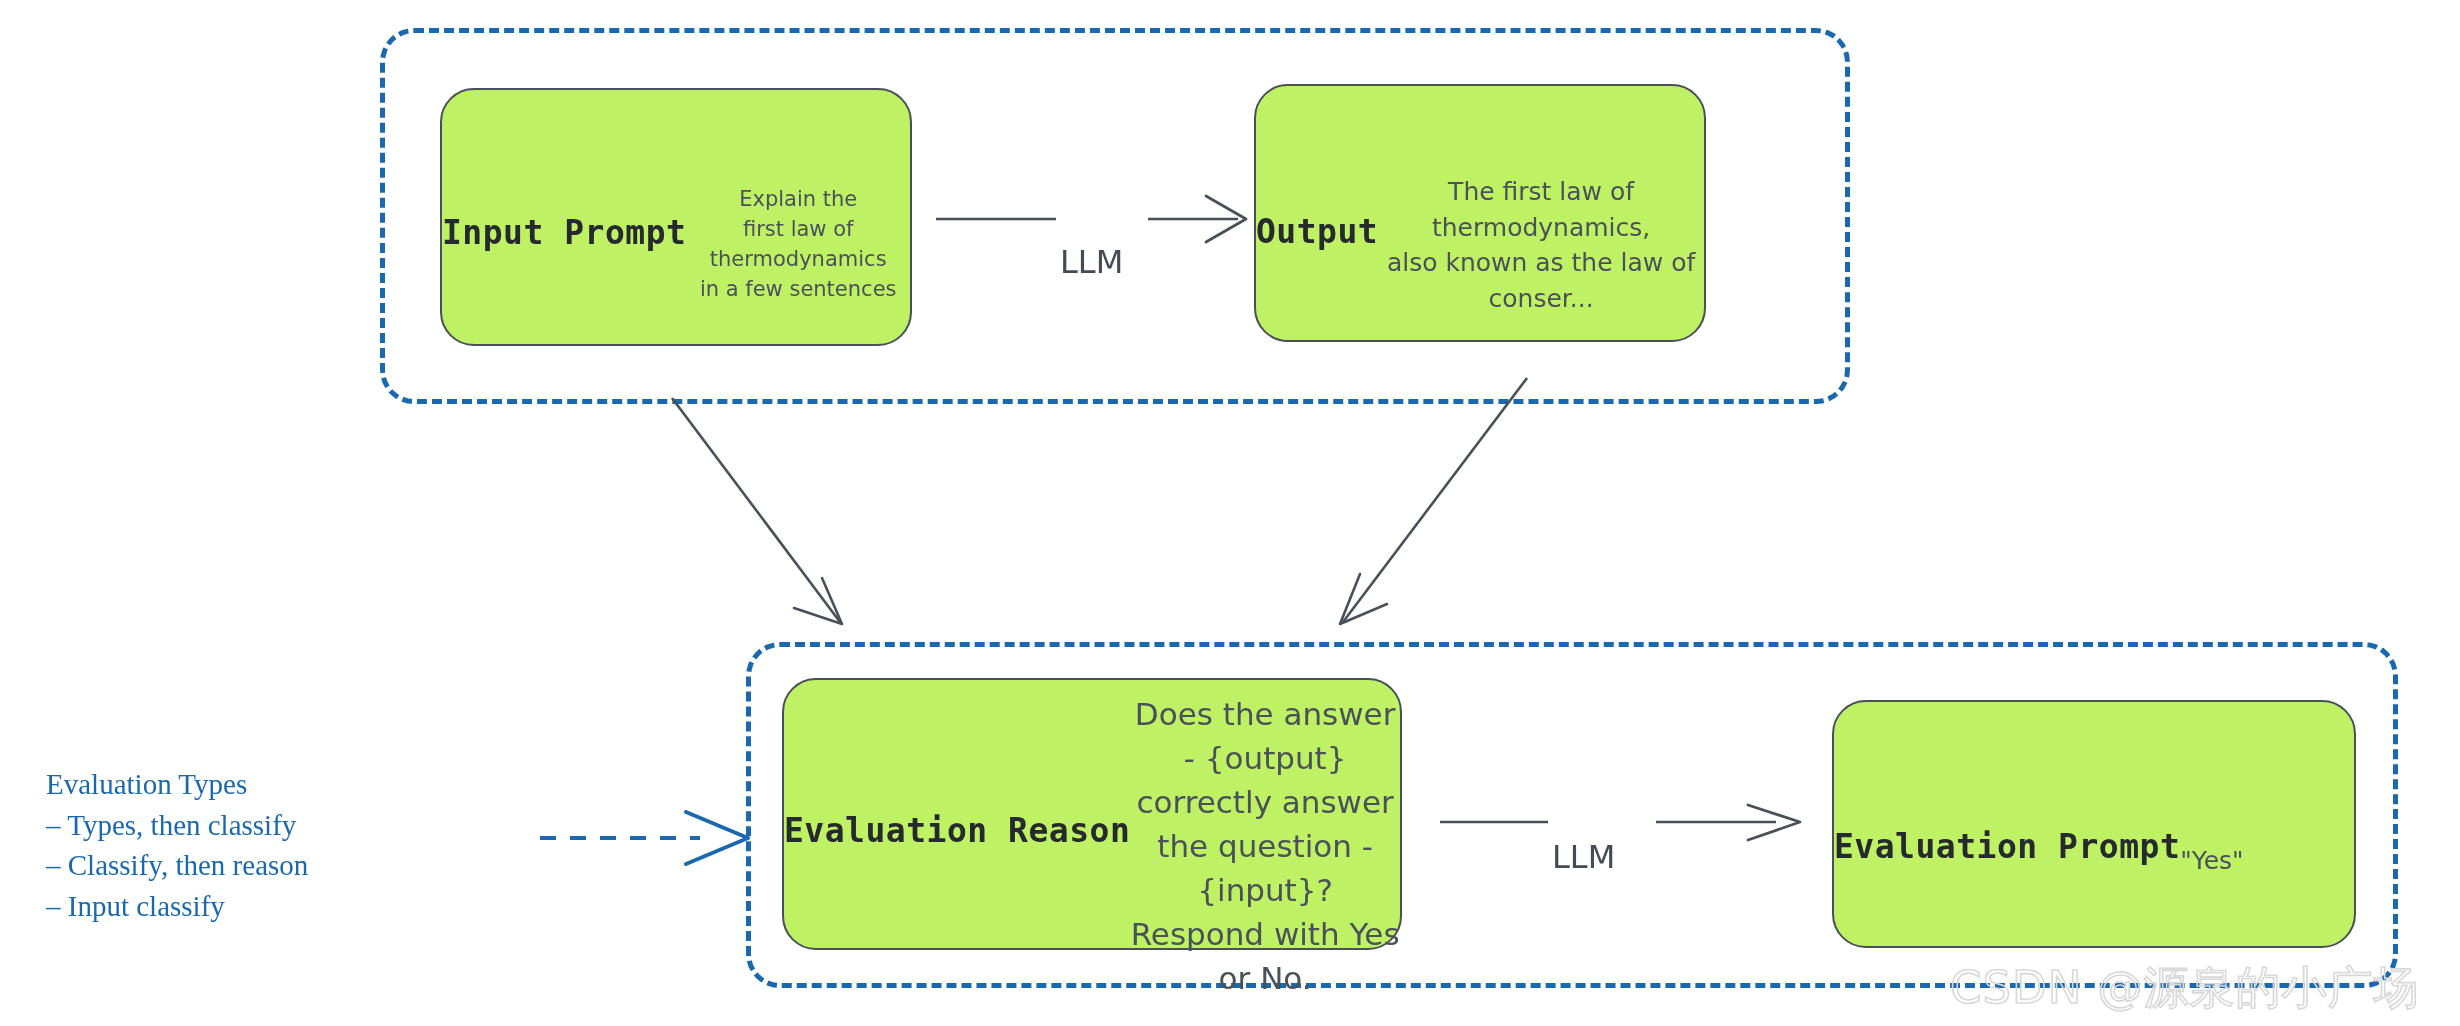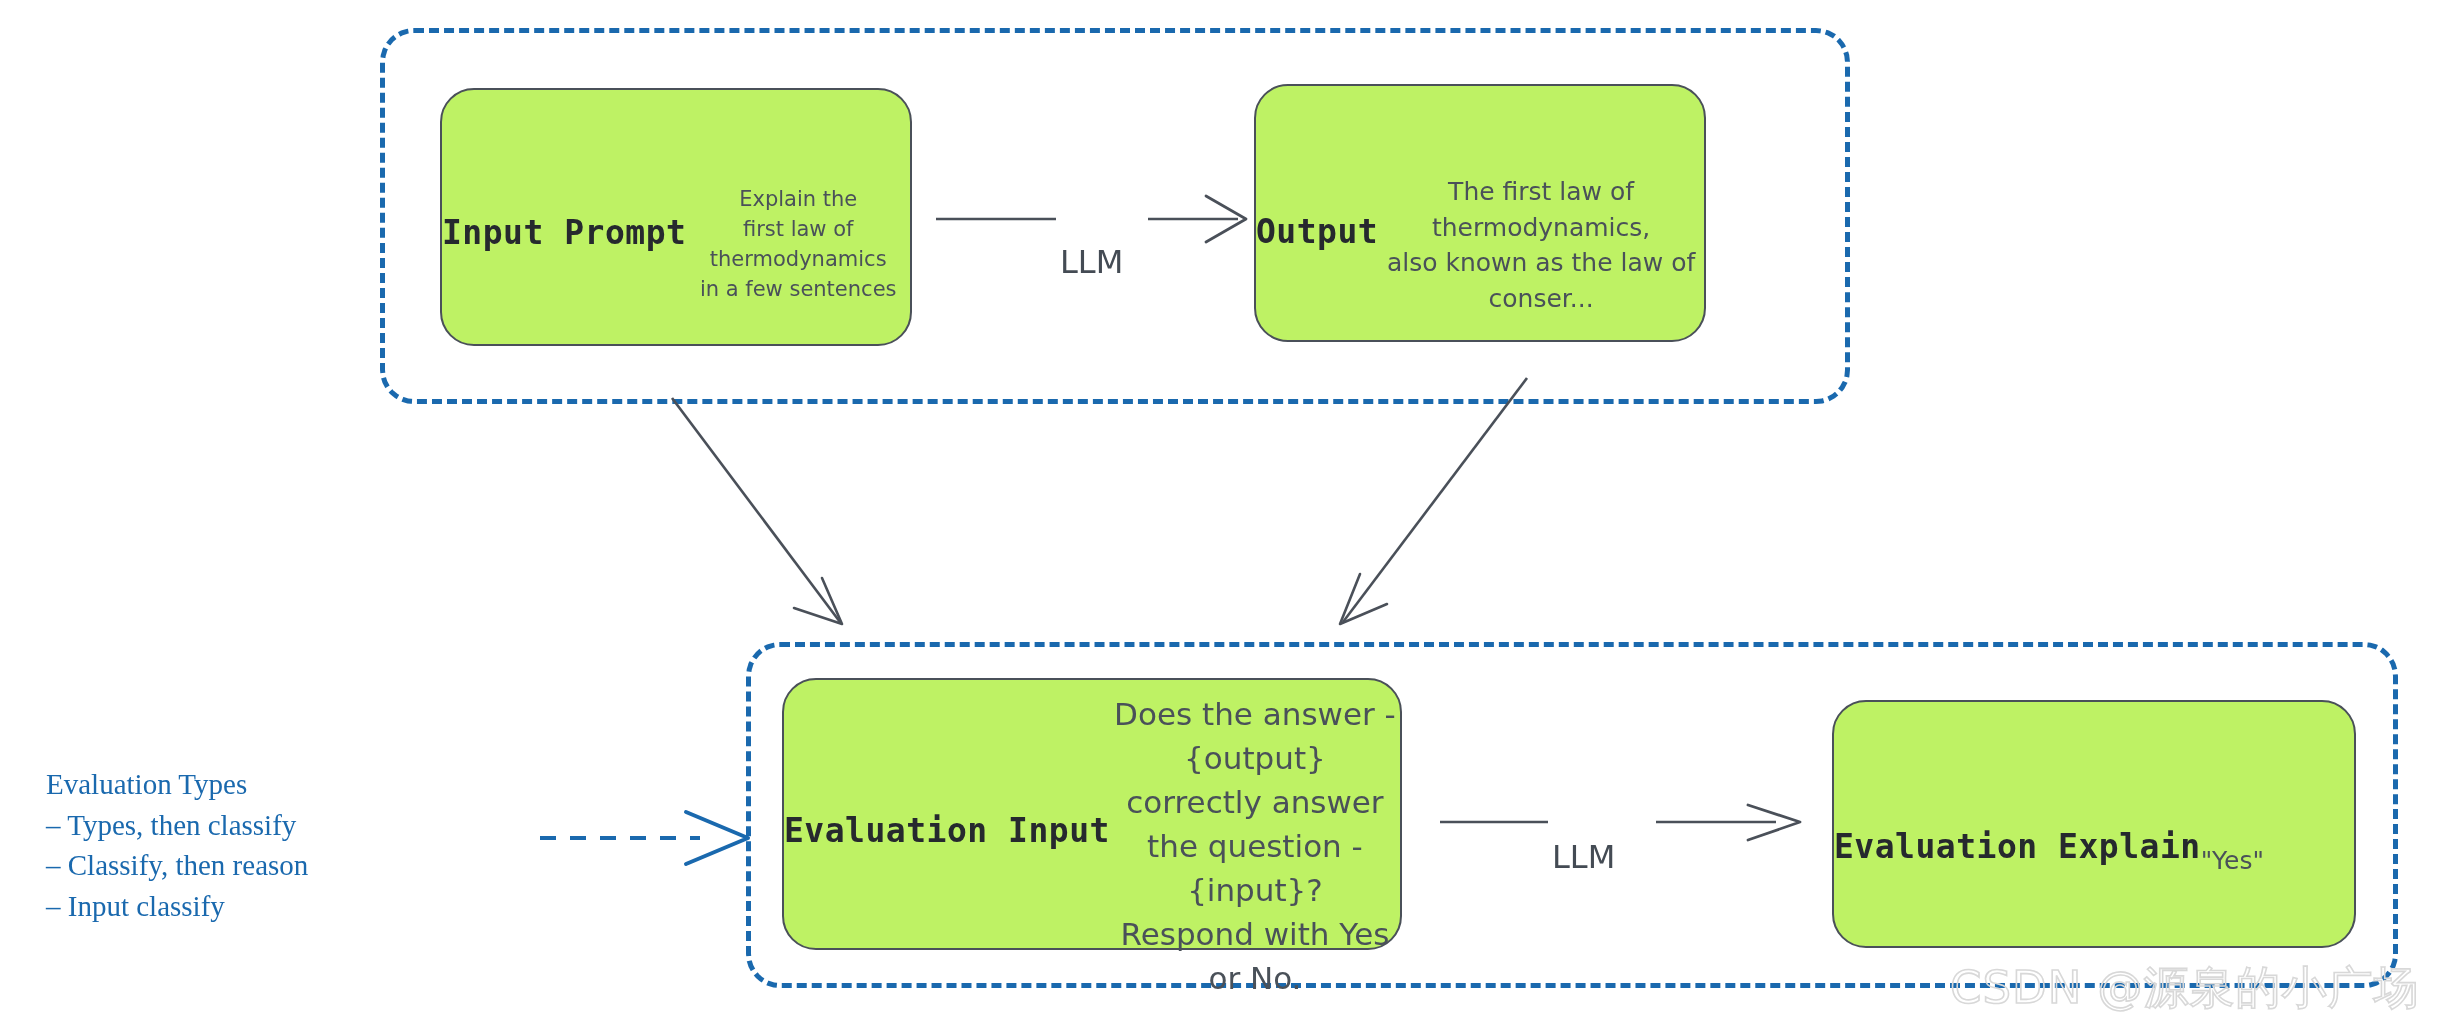--- a/index.html
+++ b/index.html
@@ -202,28 +202,28 @@
 in a few sentences</div>
   </div>
 
   <div class="node" id="node-output">
     <div class="node-title">Output</div>
     <div class="node-body">The first law of thermodynamics,
 also known as the law of conser...</div>
   </div>
 
   <div class="node" id="node-eval-prompt">
-    <div class="node-title">Evaluation Input</div>
+    <div class="node-title">Evaluation Reason</div>
     <div class="node-body">Does the answer - {output}
 correctly answer the question - {input}?
 Respond with Yes or No.</div>
   </div>
 
   <div class="node" id="node-eval-output">
-    <div class="node-title">Evaluation Explain</div>
+    <div class="node-title">Evaluation Prompt</div>
     <div class="node-body">"Yes"</div>
   </div>
 
   <div class="arrow-label" id="llm-label-top">LLM</div>
   <div class="arrow-label" id="llm-label-bottom">LLM</div>
 
   <div id="legend">
     <div class="legend-title">Evaluation Types</div>
     <div class="legend-item">– Types, then classify</div>
     <div class="legend-item">– Classify, then reason</div>

